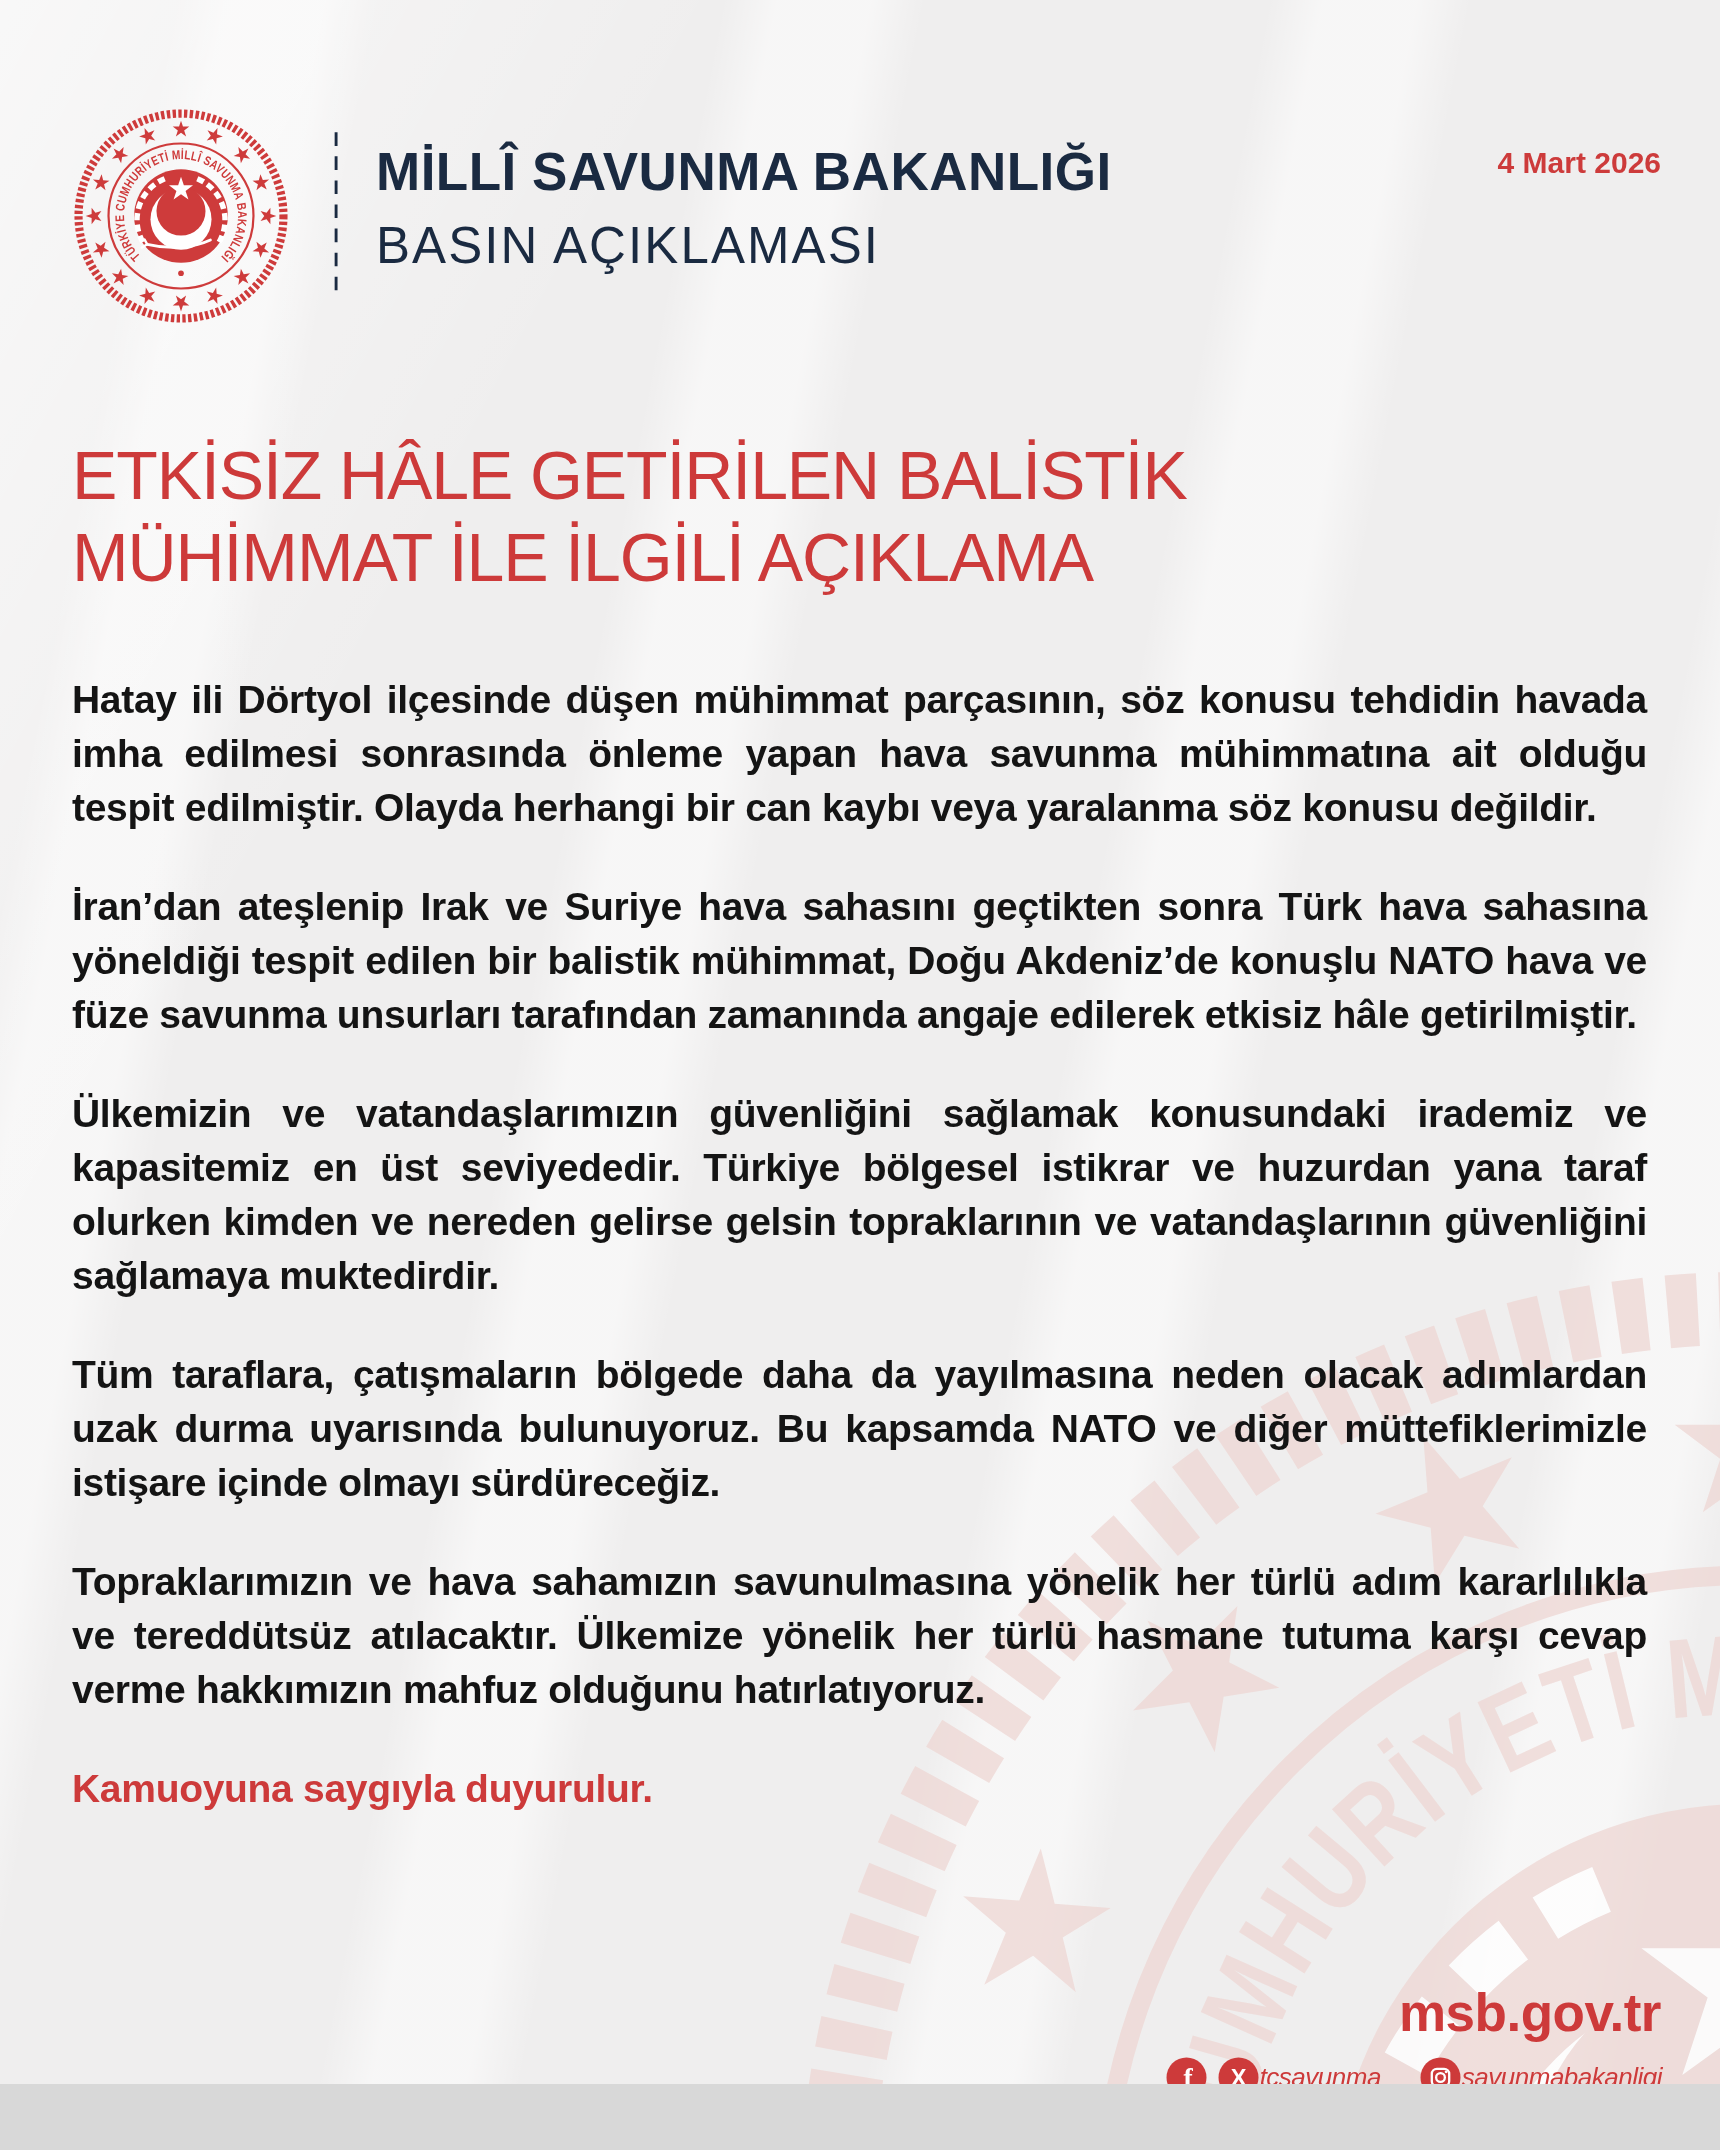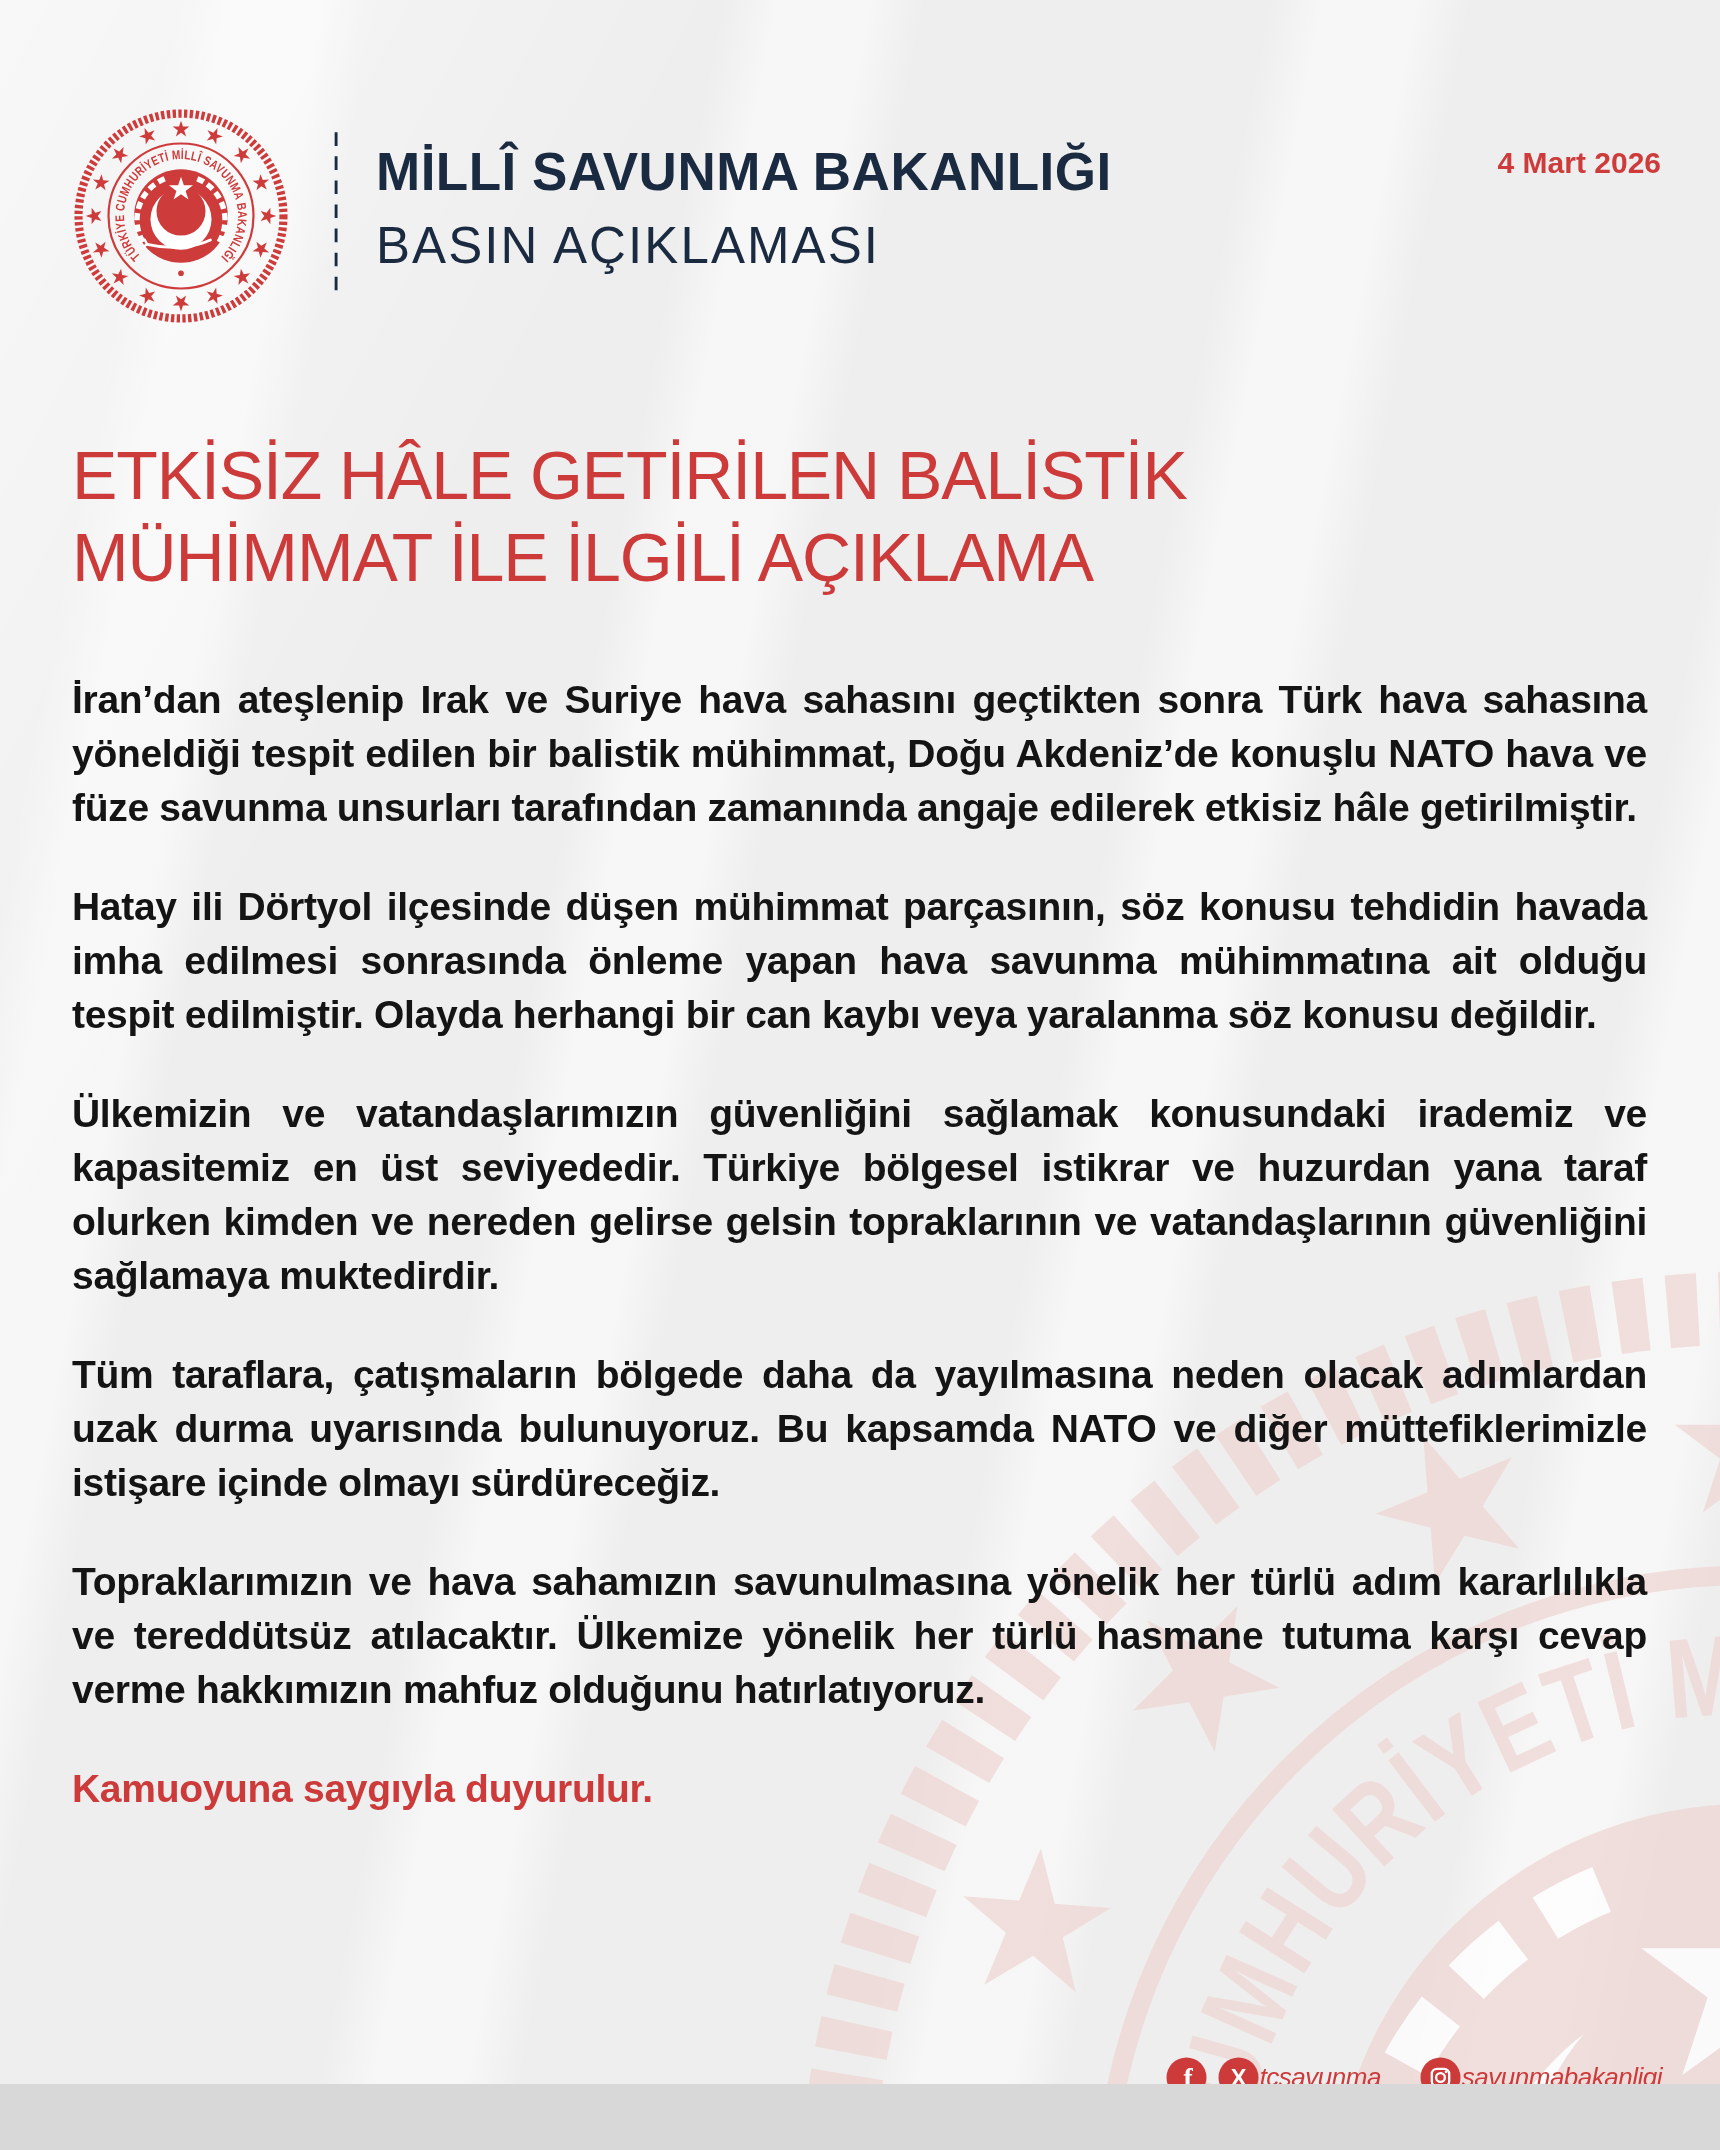--- a/index.html
+++ b/index.html
@@ -153,28 +153,31 @@
   <div class="org-title">MİLLÎ SAVUNMA BAKANLIĞI</div>
   <div class="doc-type">BASIN AÇIKLAMASI</div>
   <div class="release-date">4 Mart 2026</div>
 
   <div class="headline">
     <div>ETKİSİZ HÂLE GETİRİLEN BALİSTİK</div>
     <div>MÜHİMMAT İLE İLGİLİ AÇIKLAMA</div>
   </div>
 
   <div class="bodytext">
+    <p>Hatay ili Dörtyol ilçesinde düşen mühimmat parçasının, söz konusu tehdidin havada imha edilmesi sonrasında önleme yapan hava savunma mühimmatına ait olduğu tespit edilmiştir. Olayda herhangi bir can kaybı veya yaralanma söz konusu değildir.</p>
     <p>İran’dan ateşlenip Irak ve Suriye hava sahasını geçtikten sonra Türk hava sahasına yöneldiği tespit edilen bir balistik mühimmat, Doğu Akdeniz’de konuşlu NATO hava ve füze savunma unsurları tarafından zamanında angaje edilerek etkisiz hâle getirilmiştir.</p>
-    <p>Hatay ili Dörtyol ilçesinde düşen mühimmat parçasının, söz konusu tehdidin havada imha edilmesi sonrasında önleme yapan hava savunma mühimmatına ait olduğu tespit edilmiştir. Olayda herhangi bir can kaybı veya yaralanma söz konusu değildir.</p>
     <p>Ülkemizin ve vatandaşlarımızın güvenliğini sağlamak konusundaki irademiz ve kapasitemiz en üst seviyededir. Türkiye bölgesel istikrar ve huzurdan yana taraf olurken kimden ve nereden gelirse gelsin topraklarının ve vatandaşlarının güvenliğini sağlamaya muktedirdir.</p>
     <p>Tüm taraflara, çatışmaların bölgede daha da yayılmasına neden olacak adımlardan uzak durma uyarısında bulunuyoruz. Bu kapsamda NATO ve diğer müttefiklerimizle istişare içinde olmayı sürdüreceğiz.</p>
     <p>Topraklarımızın ve hava sahamızın savunulmasına yönelik her türlü adım kararlılıkla ve tereddütsüz atılacaktır. Ülkemize yönelik her türlü hasmane tutuma karşı cevap verme hakkımızın mahfuz olduğunu hatırlatıyoruz.</p>
     <p class="closing">Kamuoyuna saygıyla duyurulur.</p>
   </div>
 
+  <div class="website">
+    <span class="w-bold">msb</span><span class="w-rest">.gov.tr</span>
+  </div>
 
   <div class="social">
     <svg class="sicon" viewBox="-40 -40 80 80">
       <circle r="39" fill="#cd3a3a"></circle>
       <text x="3" y="19" text-anchor="middle" fill="#fff" font-size="54" font-weight="700" font-family="Liberation Serif, DejaVu Serif, serif">f</text>
     </svg>
     <svg class="sicon gap-s" viewBox="-40 -40 80 80">
       <circle r="39" fill="#cd3a3a"></circle>
       <text x="0" y="16" text-anchor="middle" fill="#fff" font-size="46" font-weight="700" font-family="Liberation Sans, DejaVu Sans, sans-serif">X</text>
     </svg>

